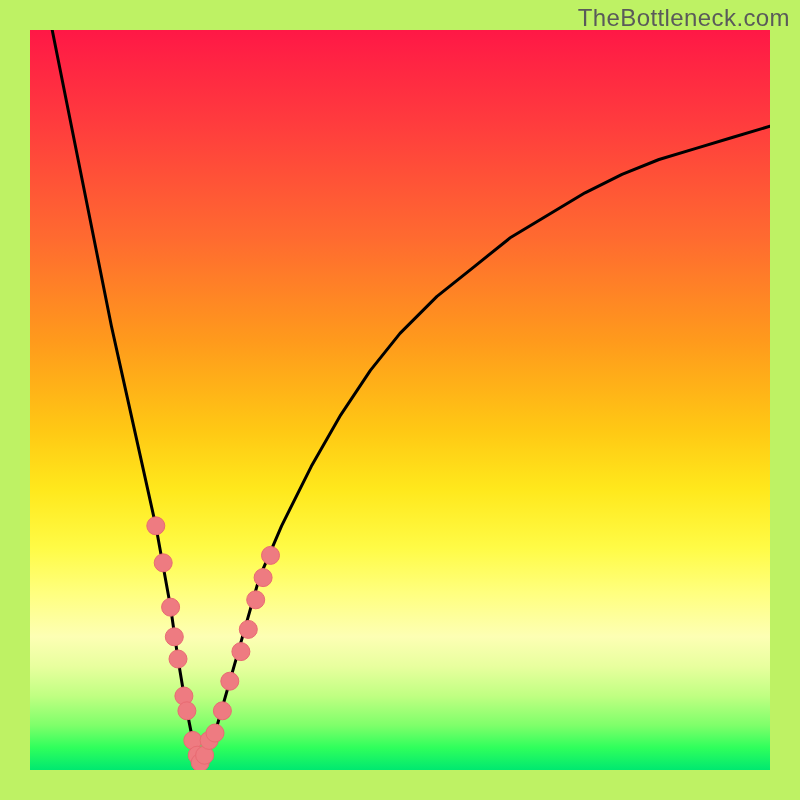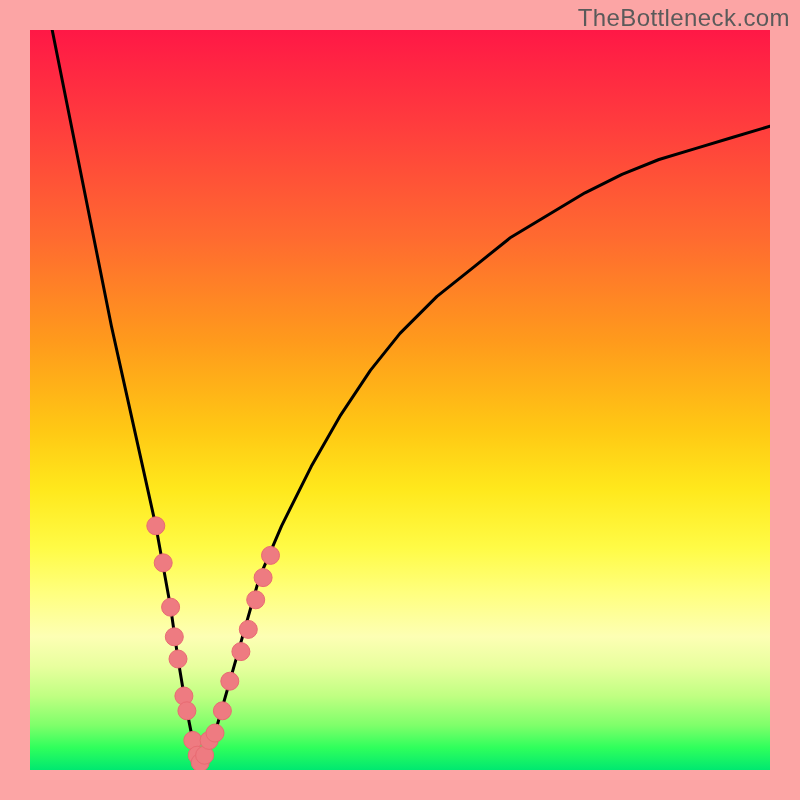--- a/index.html
+++ b/index.html
@@ -9,21 +9,21 @@
     height: 800px;
     overflow: hidden;
     background: #000;
     font-family: Arial, Helvetica, sans-serif;
   }
   .frame {
     position: absolute;
     top: 0; left: 0;
     width: 800px;
     height: 800px;
-    background: #fca5a5;
+    background: #bef264;
     text-align: center;
   }
   .plot-area {
     position: absolute;
     top: 30px;
     left: 30px;
     width: 740px;
     height: 740px;
   }
   .gradient-bg {

